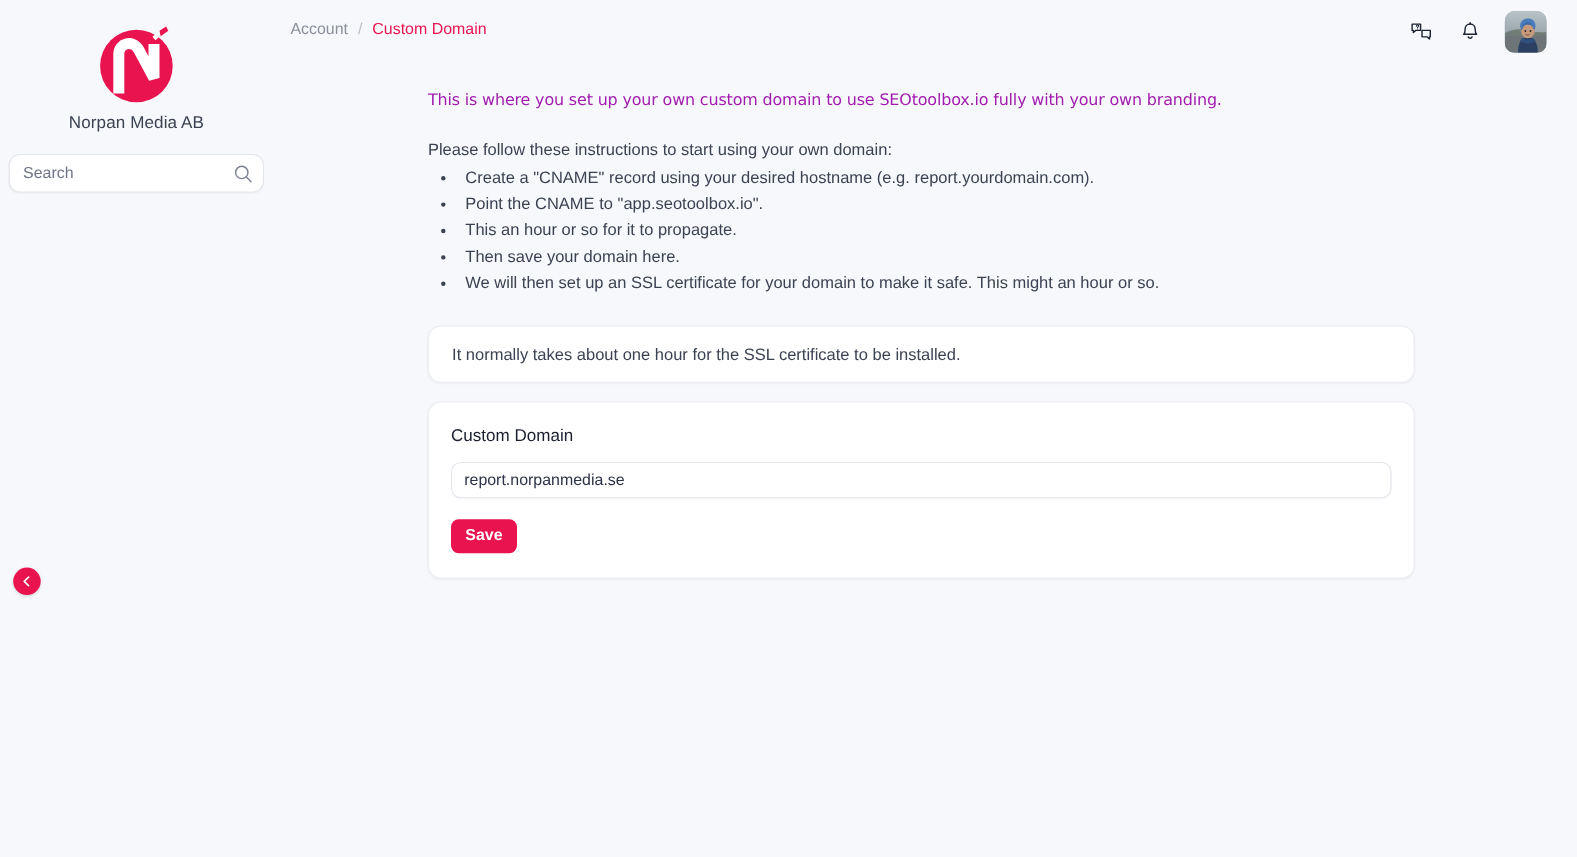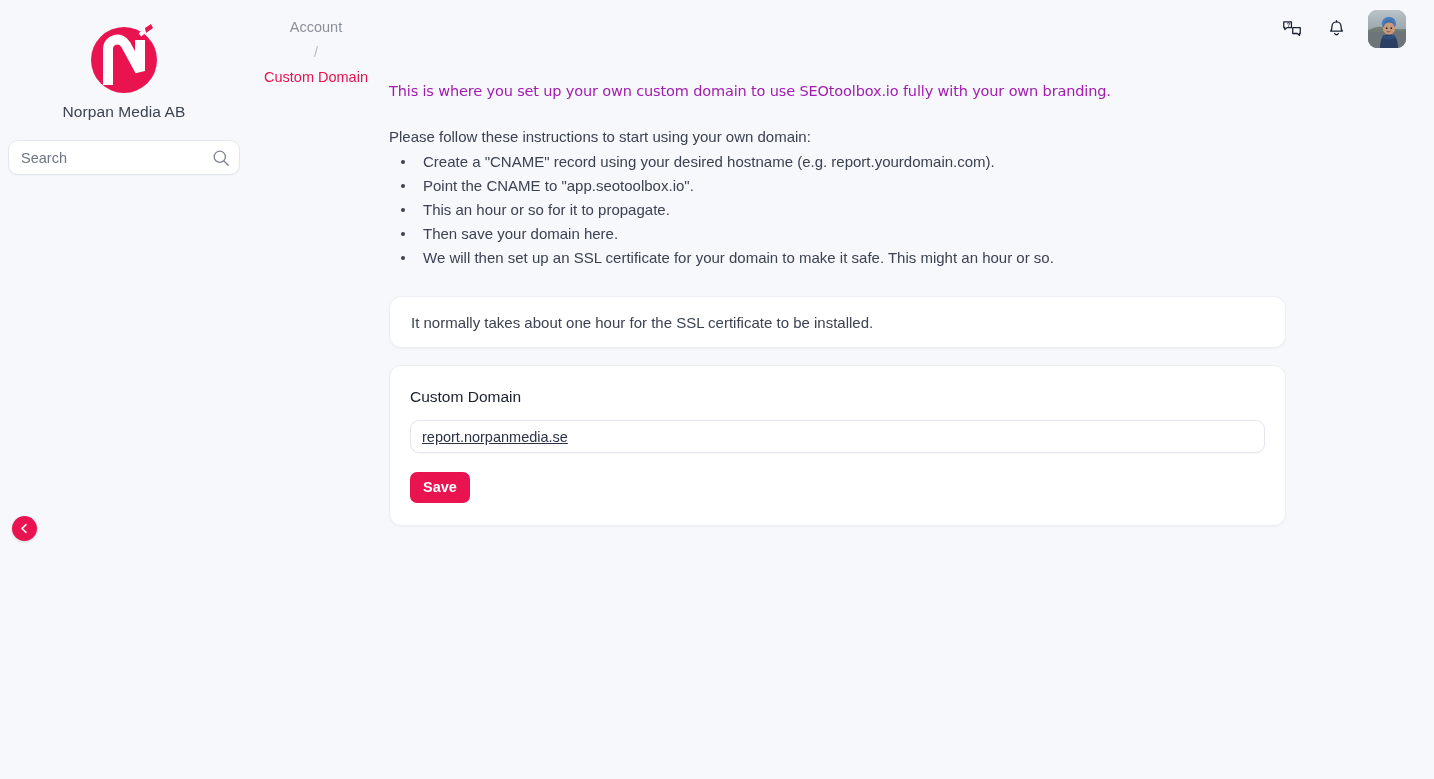--- a/index.html
+++ b/index.html
@@ -116,21 +116,20 @@
   }
 
   .breadcrumb {
     position: absolute;
     left: 16px;
     top: 19px;
     display: flex;
     align-items: center;
     gap: 9px;
     font-size: 14.5px;
-    flex-direction: column;
   }
   .crumb-link {
     color: #8a8f9c;
     text-decoration: none;
     cursor: pointer;
   }
   .crumb-sep { color: #b9bdc7; }
   .crumb-current { color: #e8134f; }
 
   .header-actions {
@@ -263,21 +262,20 @@
     height: 33px;
     border: 1px solid #e3e6ec;
     border-radius: 9px;
     background: #ffffff;
     font-family: "Liberation Sans", sans-serif;
     font-size: 14.5px;
     color: #2c3347;
     padding: 0 11px;
     outline: none;
     box-shadow: 0 1px 1px rgba(20,25,40,0.025);
-    text-decoration: underline;
   }
   .save-btn {
     margin-top: 19px;
     height: 31px;
     min-width: 55px;
     padding: 0 13px;
     border: none;
     border-radius: 7px;
     background: #e8134f;
     color: #ffffff;

